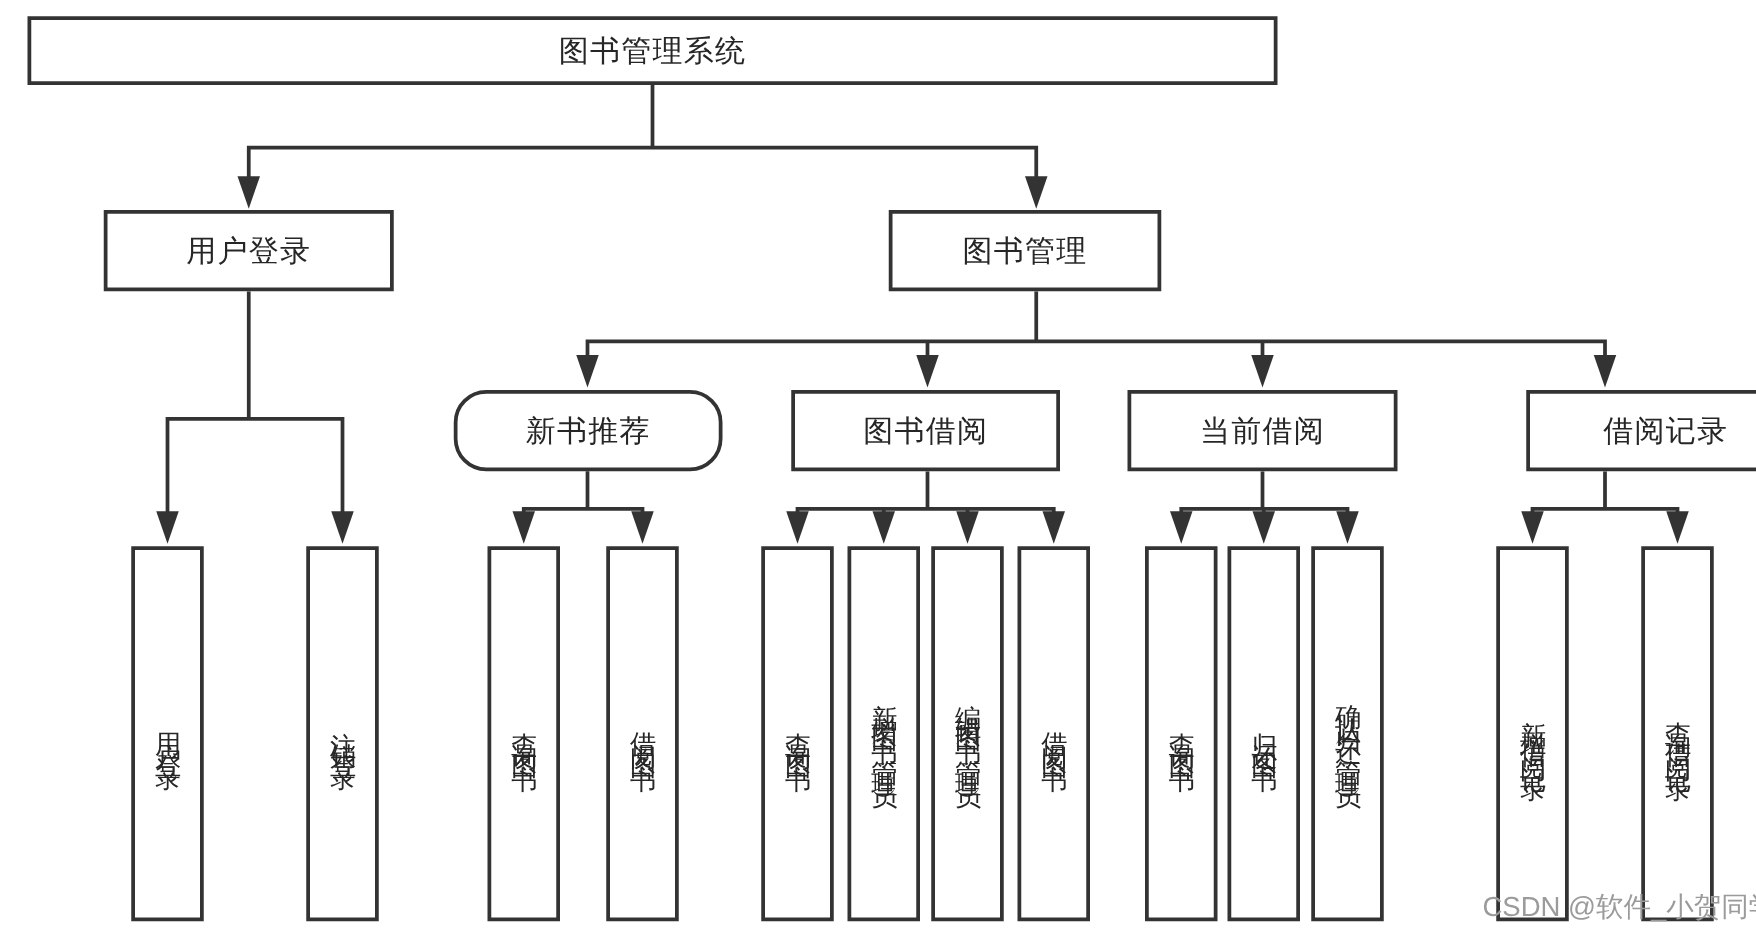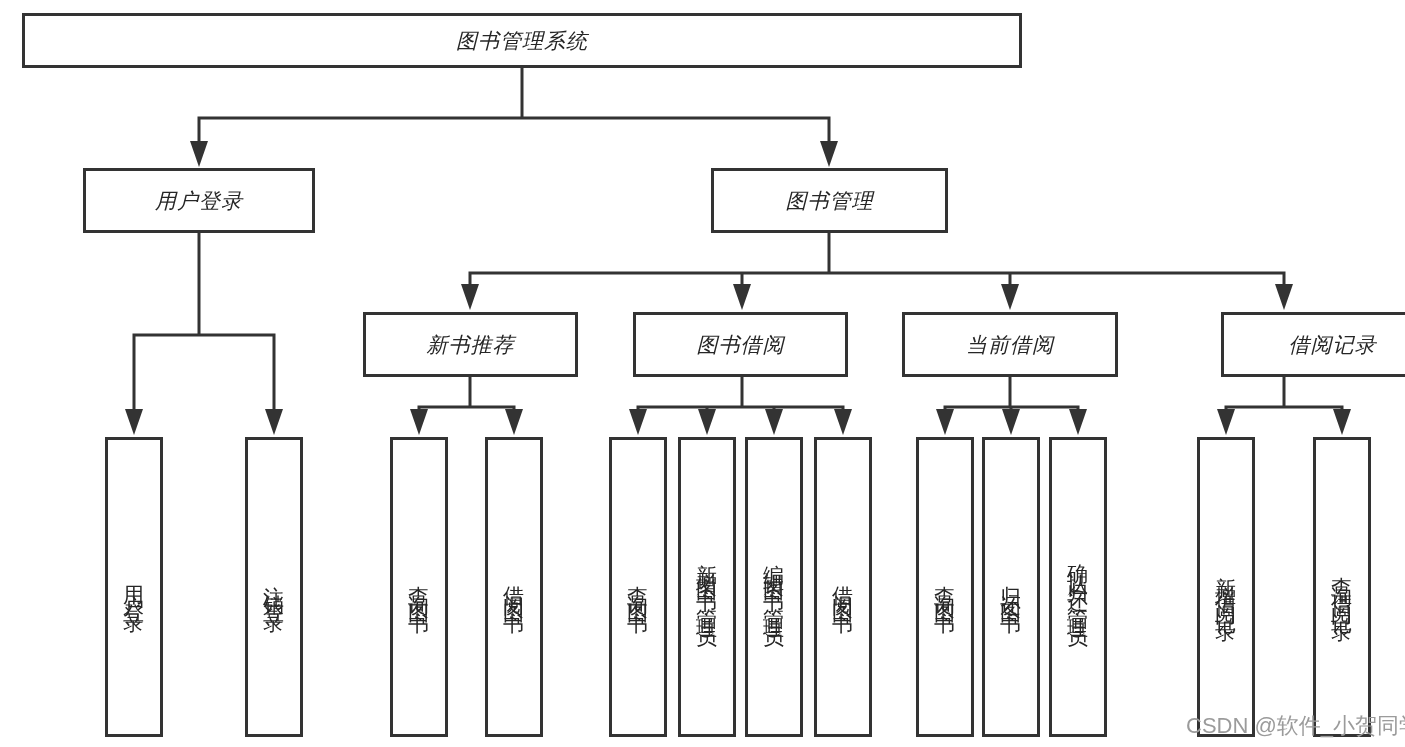--- a/index.html
+++ b/index.html
@@ -17,25 +17,24 @@
     width: 1405px; height: 747px;
   }
   .hbox {
     position: absolute;
     box-sizing: border-box;
     border: 3px solid #333333;
     background: #ffffff;
     display: flex;
     align-items: center;
     justify-content: center;
-    font-size: 21px;
+    font-size: 24px;
     color: #262626;
     letter-spacing: 1px;
     z-index: 2;
-    font-style: italic;
   }
   .vbox {
     position: absolute;
     box-sizing: border-box;
     top: 437px;
     width: 58px;
     height: 300px;
     border: 3px solid #333333;
     background: #ffffff;
     display: flex;
@@ -122,25 +121,25 @@
     </g>
   </svg>
 
   <div class="hbox" style="left:22px; top:13px; width:1000px; height:55px;">
     <span>图书管理系统</span>
   </div>
 
   <div class="hbox" style="left:83px; top:168px; width:232px; height:65px;">
     <span>用户登录</span>
   </div>
-  <div class="hbox" style="left:711px; top:168px; width:237px; height:65px;">
+  <div class="hbox" style="left:711px; top:168px; width:218px; height:65px;">
     <span>图书管理</span>
   </div>
 
-  <div class="hbox" style="left:363px; top:312px; width:215px; height:65px;">
+  <div class="hbox" style="left:363px; top:312px; width:215px; height:65px;border-radius:26px;">
     <span>新书推荐</span>
   </div>
   <div class="hbox" style="left:633px; top:312px; width:215px; height:65px;">
     <span>图书借阅</span>
   </div>
   <div class="hbox" style="left:902px; top:312px; width:216px; height:65px;">
     <span>当前借阅</span>
   </div>
   <div class="hbox" style="left:1173px; top:312px; width:223px; height:65px;margin-left:48px;">
     <span>借阅记录</span>

